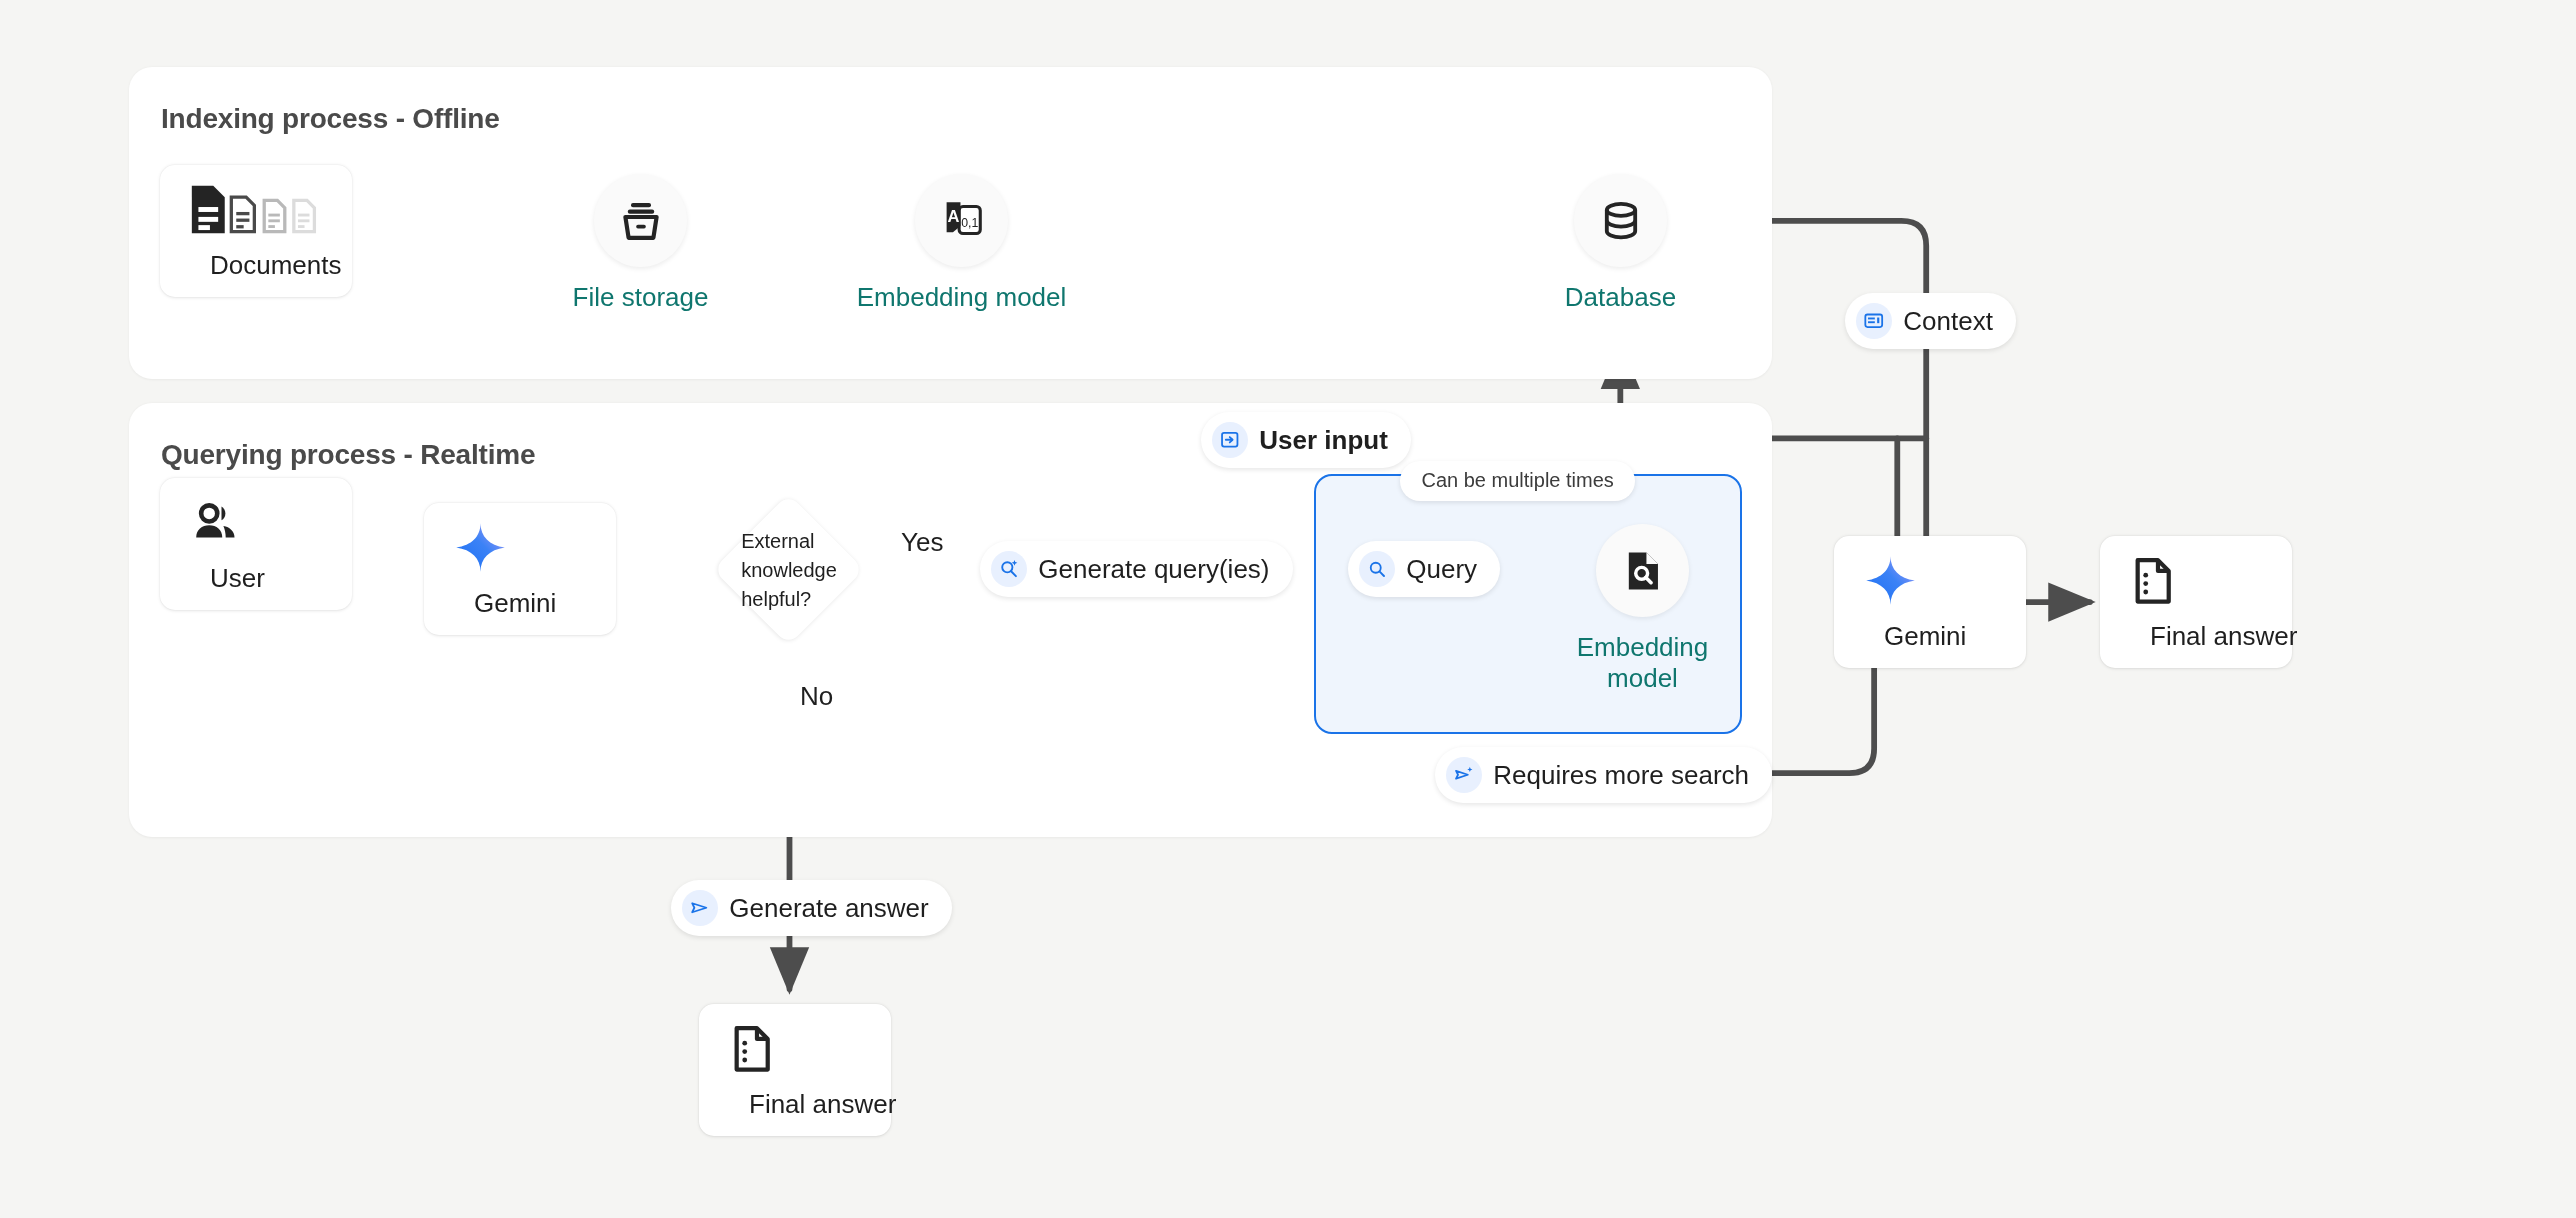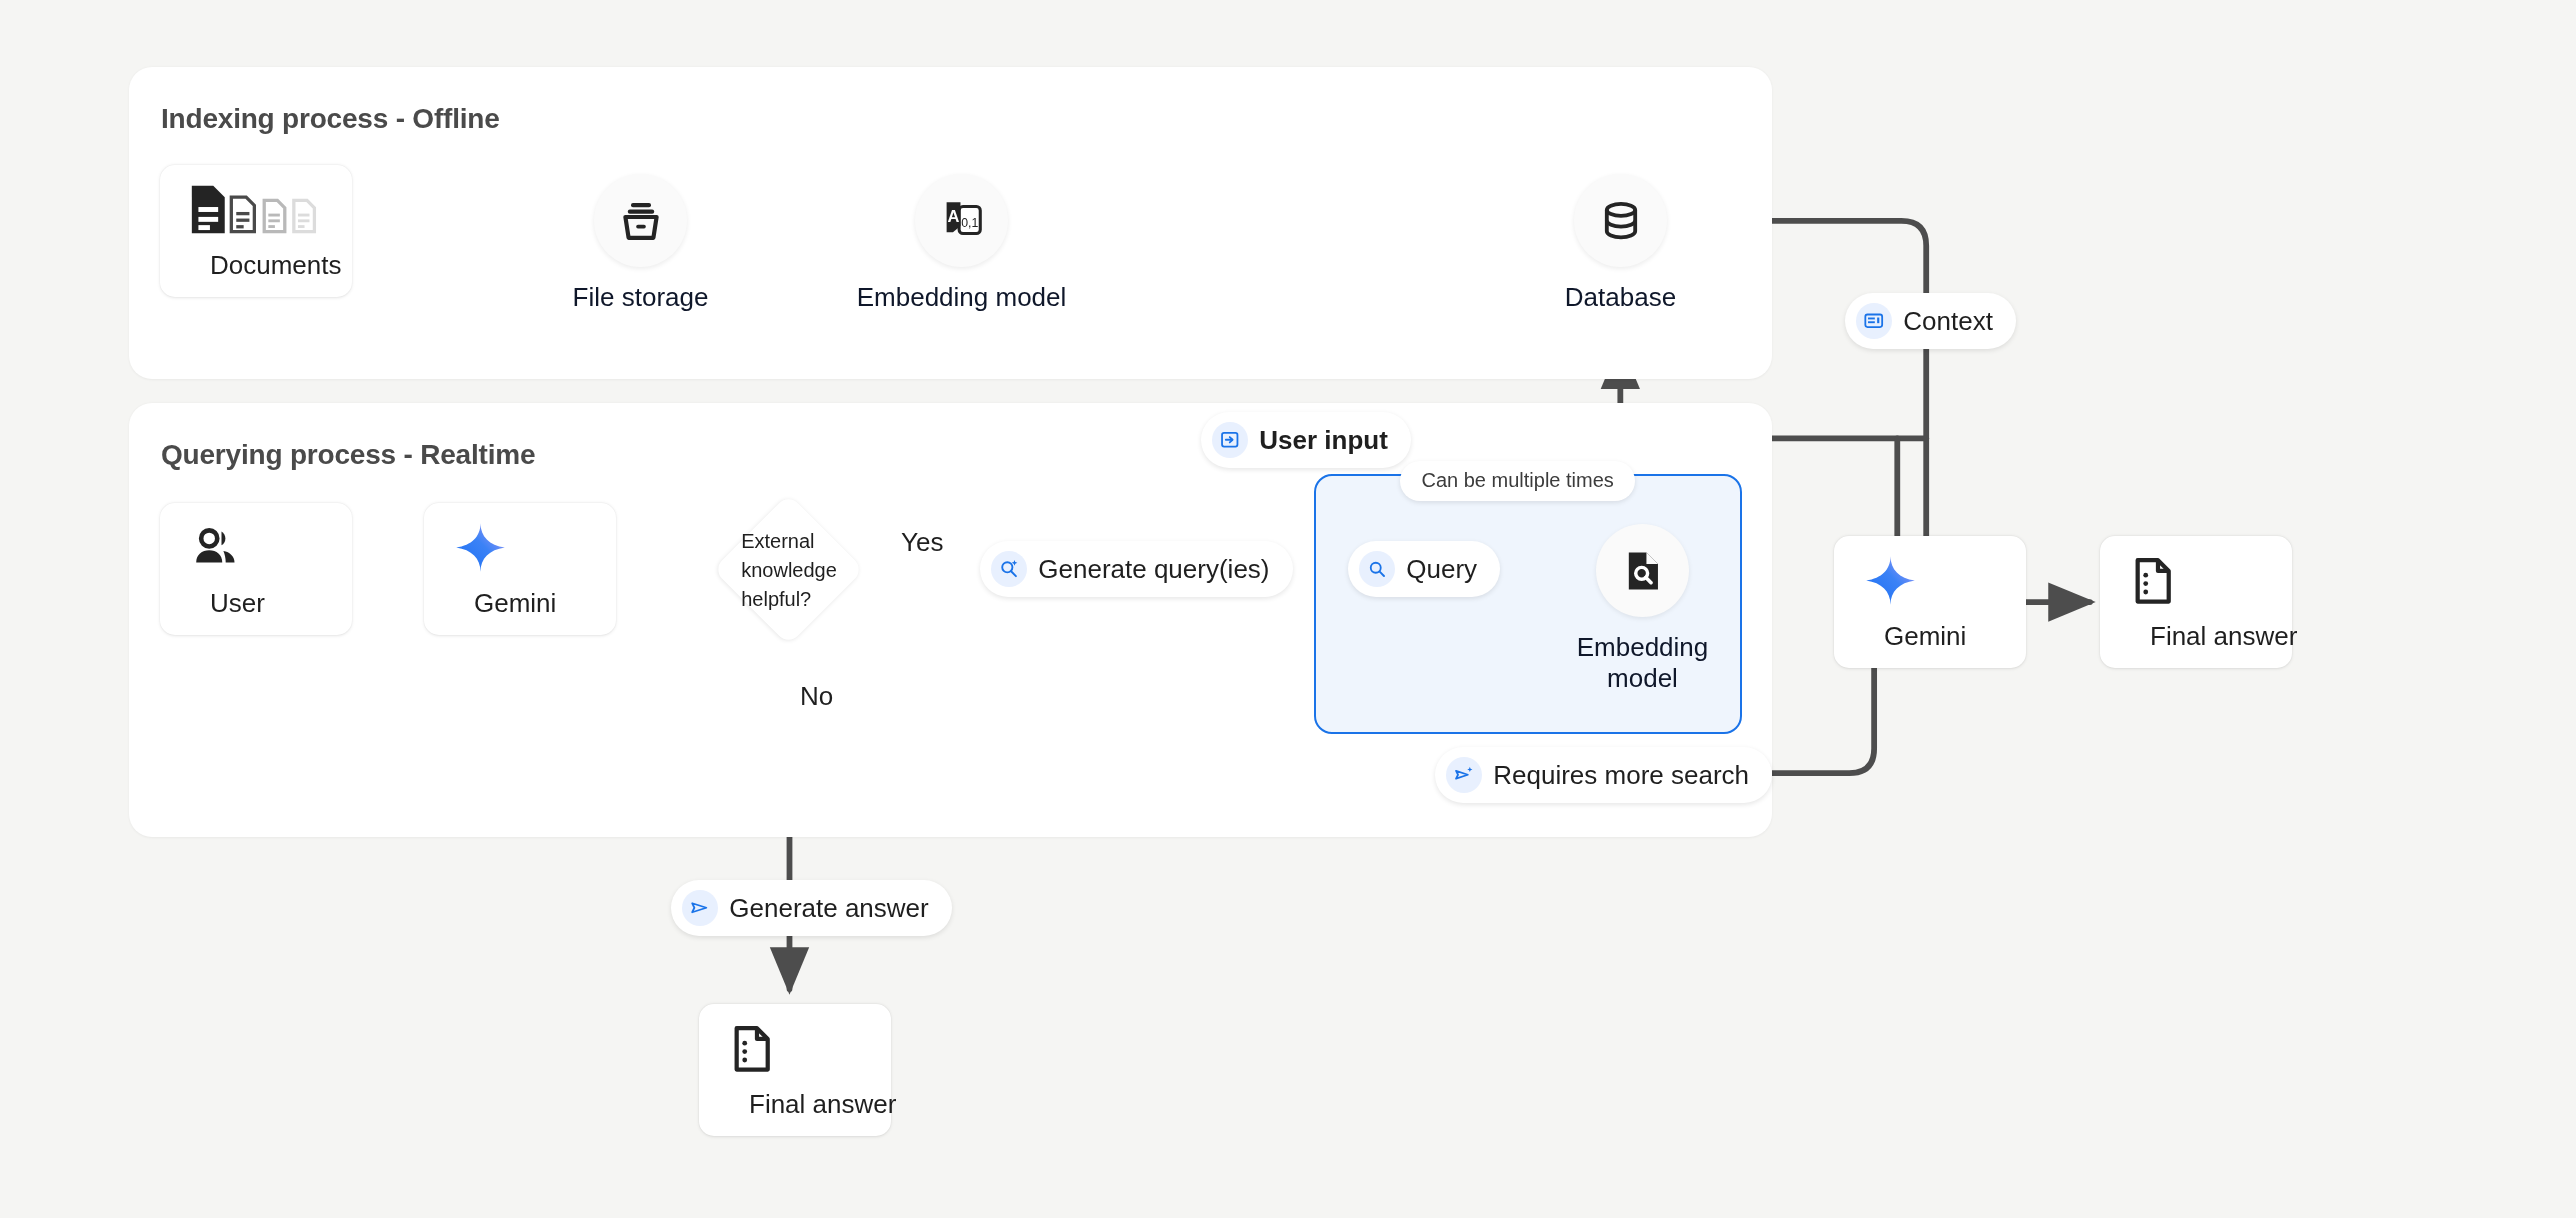--- a/index.html
+++ b/index.html
@@ -35,21 +35,21 @@
   }
 
   
   .circle-node{position:absolute;display:flex;flex-direction:column;align-items:center;}
   .circle-node .cn-circle{
     width:93px;height:93px;border-radius:50%;
     background:#fafafa;box-shadow:0 1.7px 5px rgba(0,0,0,.08);
     display:flex;align-items:center;justify-content:center;
   }
   .circle-node .cn-label{
-    margin-top:15px;font-size:26px;color:#0f172a;text-align:center;
+    margin-top:15px;font-size:26px;color:#0f766e;text-align:center;
     white-space:nowrap;line-height:1.18;
   }
   .circle-node.two-line .cn-label{white-space:normal;width:141px;}
 
   
   .diamond-wrap{position:absolute;}
   .diamond-shape{
     position:absolute;left:0;top:0;width:107px;height:107px;
     background:#fff;transform:rotate(45deg);border-radius:13.2px;
     box-shadow:0 0.8px 4.1px rgba(0,0,0,.10);
@@ -224,21 +224,21 @@
       <svg width="21.5" height="21.5" viewBox="0 0 24 24">
         <rect x="2.6" y="5" width="18.8" height="14" rx="2.4" fill="none" stroke="#1a73e8" stroke-width="2"></rect>
         <rect x="5.6" y="8.4" width="7.6" height="2.1" fill="#1a73e8"></rect>
         <rect x="5.6" y="12.6" width="7.6" height="2.1" fill="#1a73e8"></rect>
         <rect x="15.8" y="8.4" width="2.4" height="6.3" fill="#1a73e8"></rect>
       </svg>
     </span>
     <span class="p-text">Context</span>
   </div>
 
-  <div class="node-card" style="left:160px;top:503px;width:192px;height:132px;">
+  <div class="node-card" style="left:160px;top:478px;width:192px;height:132px;">
     <div class="nc-icon">
       <svg width="53" height="46" viewBox="0 0 26 24">
         <circle cx="9.2" cy="7" r="4.2" fill="none" stroke="#242424" stroke-width="2.4"></circle>
         <path d="M2.4,19.6 c0,-4 3,-6.4 6.8,-6.4 s6.8,2.4 6.8,6.4 z" fill="#242424"></path>
         <path d="M15.6,3.4 a4.2,4.2 0 0 1 0,7.2 z" fill="#242424"></path>
         <path d="M16.6,13.6 c3.4,.5 5.8,2.9 5.8,6 h-4.6 c0,-2.3 -.5,-4.3 -1.2,-6 z" fill="#242424"></path>
       </svg>
     </div>
     <div class="nc-label">User</div>
   </div>

